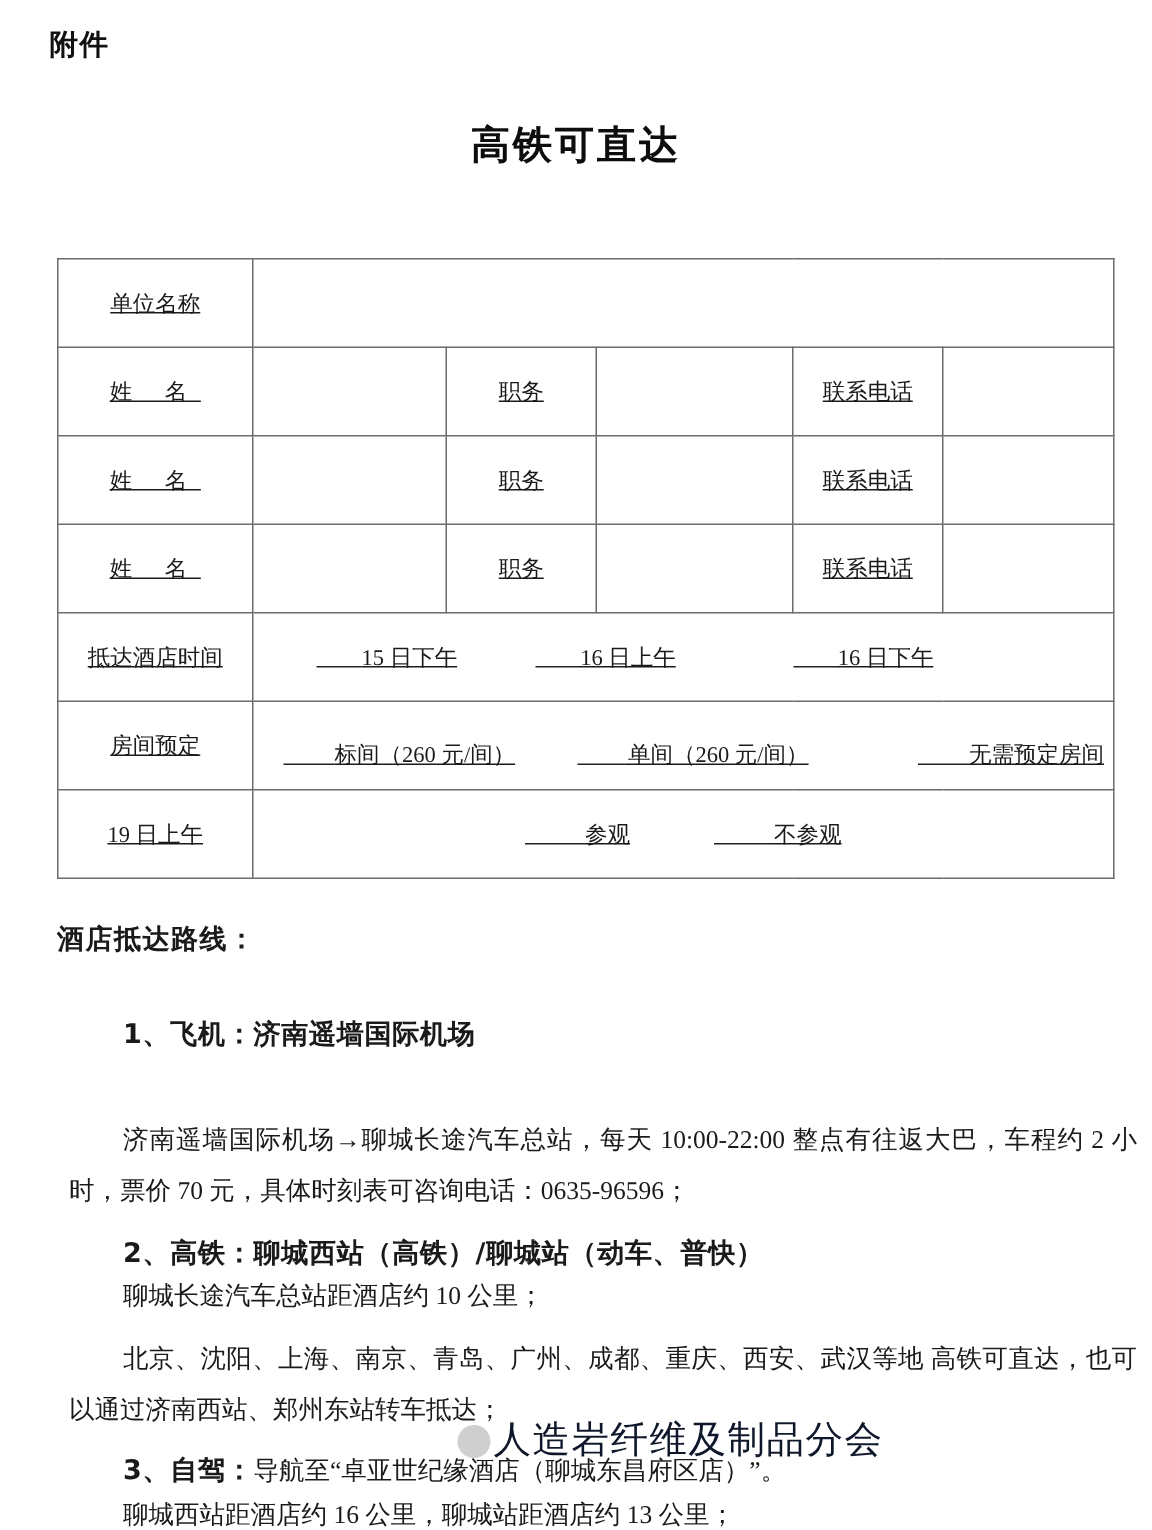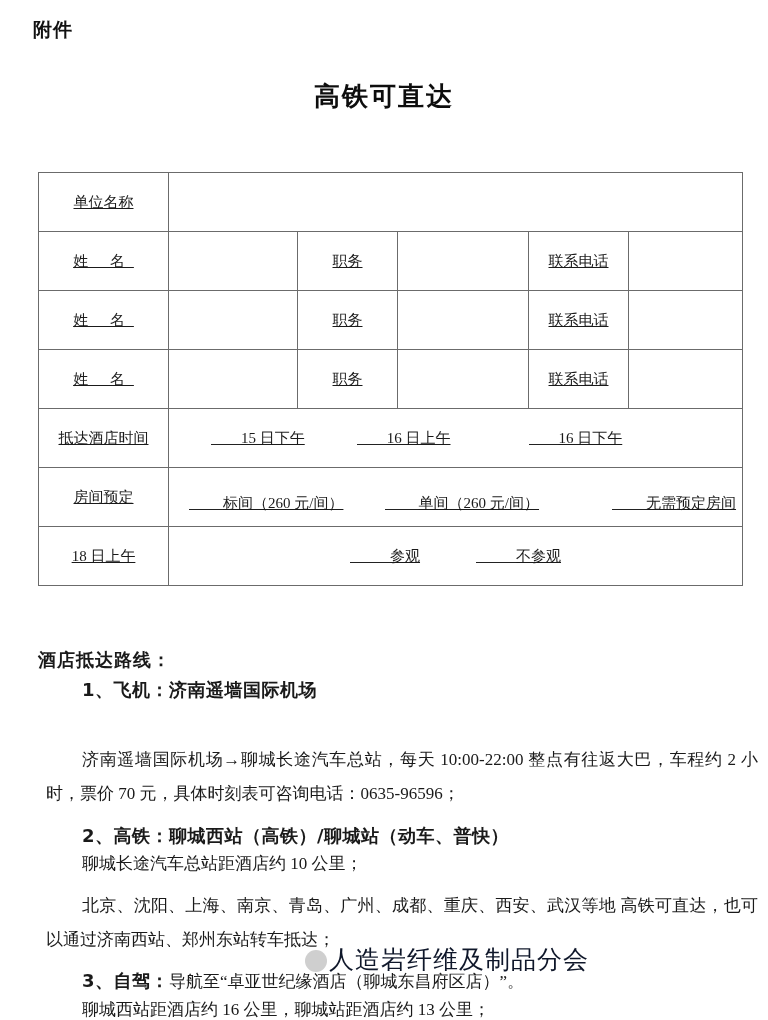--- a/index.html
+++ b/index.html
@@ -111,21 +111,21 @@
     position: absolute;
     left: 46px;
     width: 712px;
     font-size: 17px;
     line-height: 1.95;
     color: #1a1a1a;
   }
   .route-head {
     position: absolute;
     left: 38px;
-    top: 648px;
+    top: 614px;
     font-family: "DejaVu Sans", "Liberation Sans", sans-serif;
     font-weight: bold;
     font-size: 18px;
     letter-spacing: 1px;
   }
   .item-head {
     font-family: "DejaVu Sans", "Liberation Sans", sans-serif;
     font-weight: bold;
     font-size: 18px;
     padding-left: 36px;
@@ -237,21 +237,21 @@
             <span class="opt"><span class="rule"></span><span>标间（260 元/间）</span></span>
             <span class="sp-md"></span>
             <span class="opt"><span class="rule"></span><span>单间（260 元/间）</span></span>
             <span class="sp-xl"></span>
             <span class="opt"><span class="rule"></span><span>无需预定房间</span></span>
           </div>
         </td>
       </tr>
 
       <tr>
-        <td class="lbl">18 日上午</td>
+        <td class="lbl">19 日上午</td>
         <td colspan="5">
           <div class="opt-row visit">
             <span class="opt"><span class="rule"></span><span>参观</span></span>
             <span class="sp-vz"></span>
             <span class="opt"><span class="rule"></span><span>不参观</span></span>
           </div>
         </td>
       </tr>
     </tbody>
   </table>

